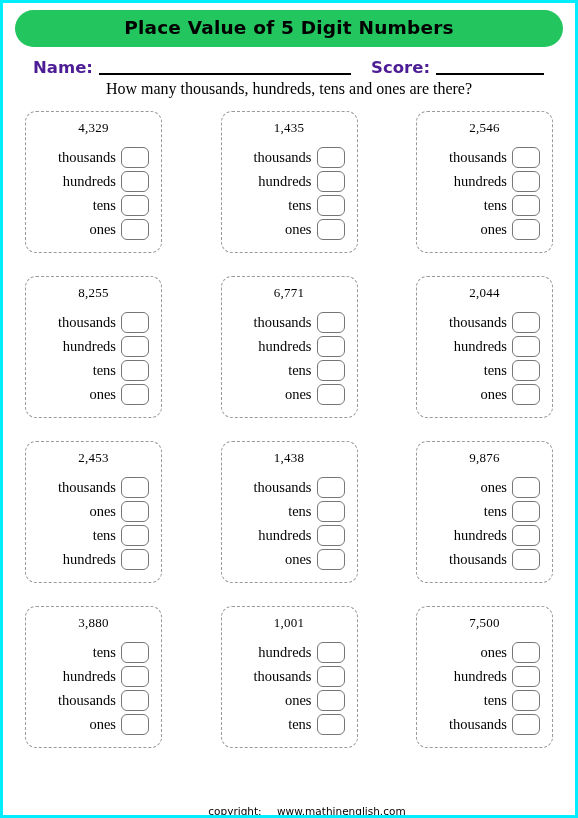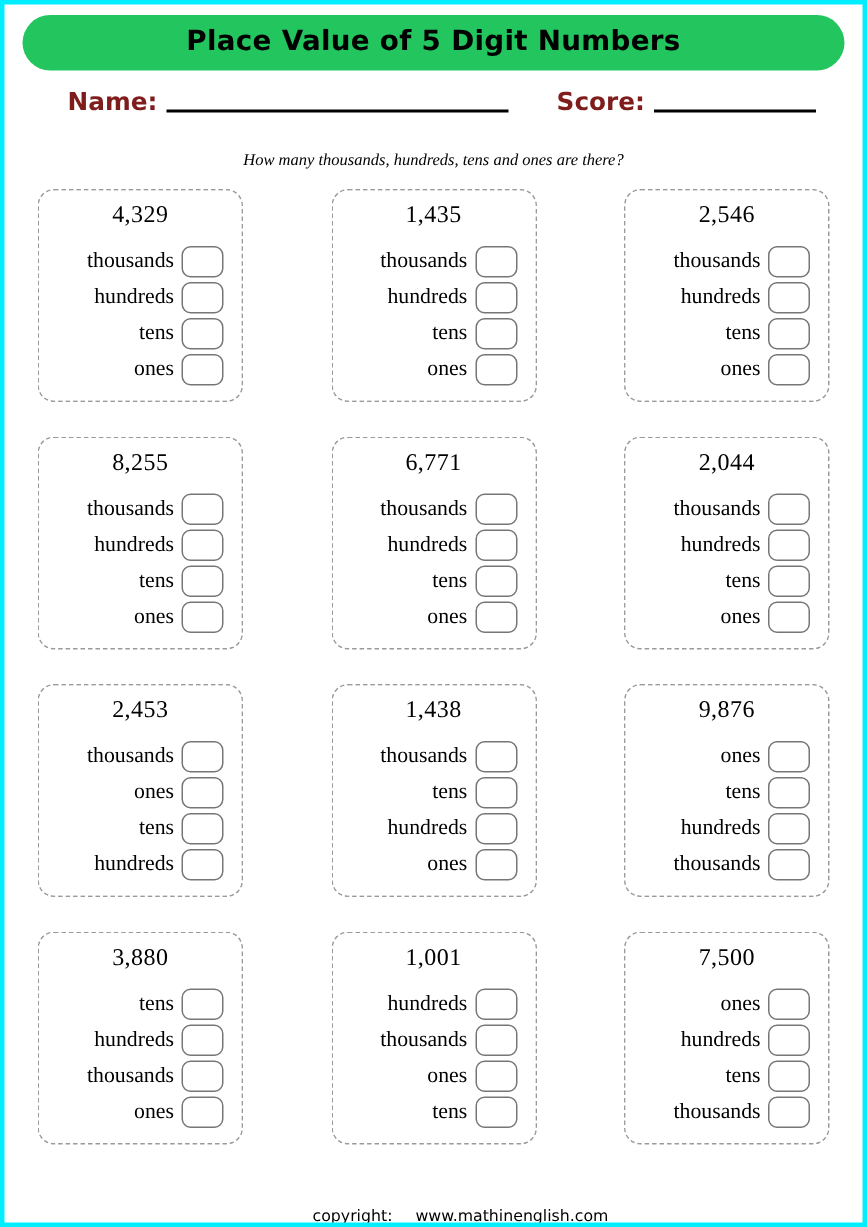--- a/index.html
+++ b/index.html
@@ -53,42 +53,40 @@
   .namescore {
     display: flex;
     align-items: flex-end;
     margin-top: 12px;
     padding: 0 5px 0 8px;
   }
   .ns-label {
     font-family: "DejaVu Sans", sans-serif;
     font-size: 16.5px;
     font-weight: 600;
-    color: #7f1d1d;
+    color: #4c1d95;
     white-space: nowrap;
     line-height: 1;
-    margin-left: 12px;
   }
   .ns-rule {
     border-bottom: 2.5px solid #000;
     height: 14px;
     margin: 0 4px 1px 6px;
   }
   .ns-rule.name-rule { flex: 1 1 auto; }
   .ns-rule.score-rule { width: 108px; flex: 0 0 auto; }
   .ns-gap { width: 16px; flex: 0 0 auto; }
 
   
   .instruction {
     text-align: center;
     font-family: "Liberation Serif", serif;
-    font-size: 11px;
+    font-size: 16px;
     color: #000;
-    margin-top: 25px;
-    font-style: italic;
+    margin-top: 4px;
   }
 
   
   .grid {
     margin-top: 13px;
     display: grid;
     grid-template-columns: repeat(3, 137px);
     justify-content: space-between;
     row-gap: 23px;
   }
@@ -97,21 +95,21 @@
     border-radius: 11px;
     height: 142px;
     box-sizing: border-box;
     padding: 8px 8px 6px 8px;
     display: flex;
     flex-direction: column;
     align-items: center;
   }
   .card-number {
     font-family: "Liberation Serif", serif;
-    font-size: 16px;
+    font-size: 13px;
     color: #000;
     text-align: center;
     margin-bottom: 9px;
     letter-spacing: 0.3px;
   }
   .rows {
     width: 100%;
     display: flex;
     flex-direction: column;
     align-items: flex-start;

